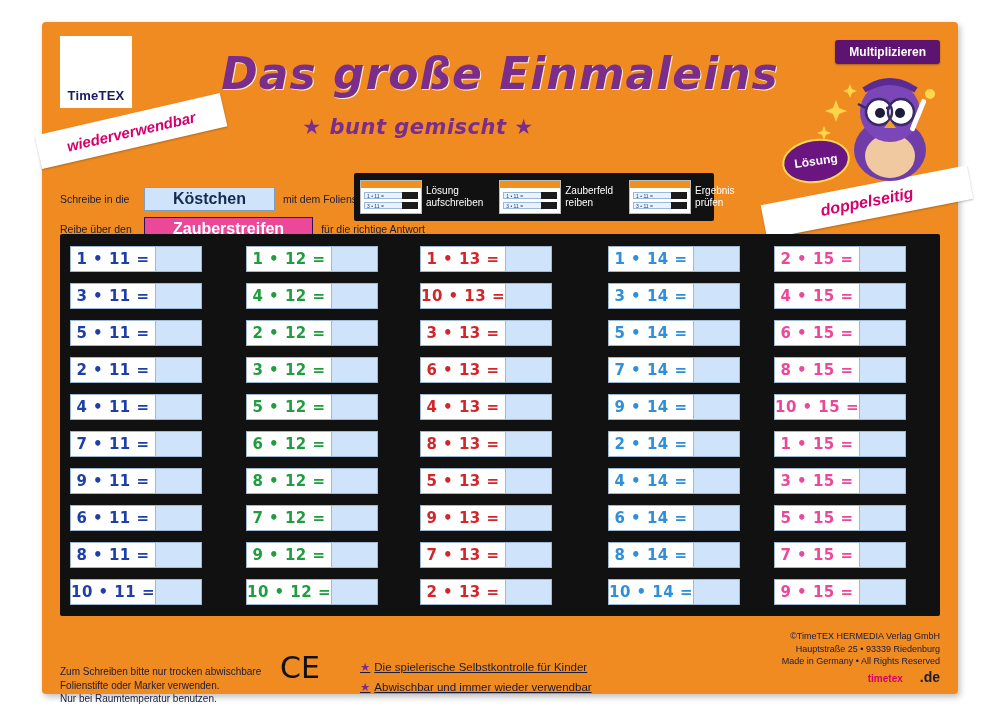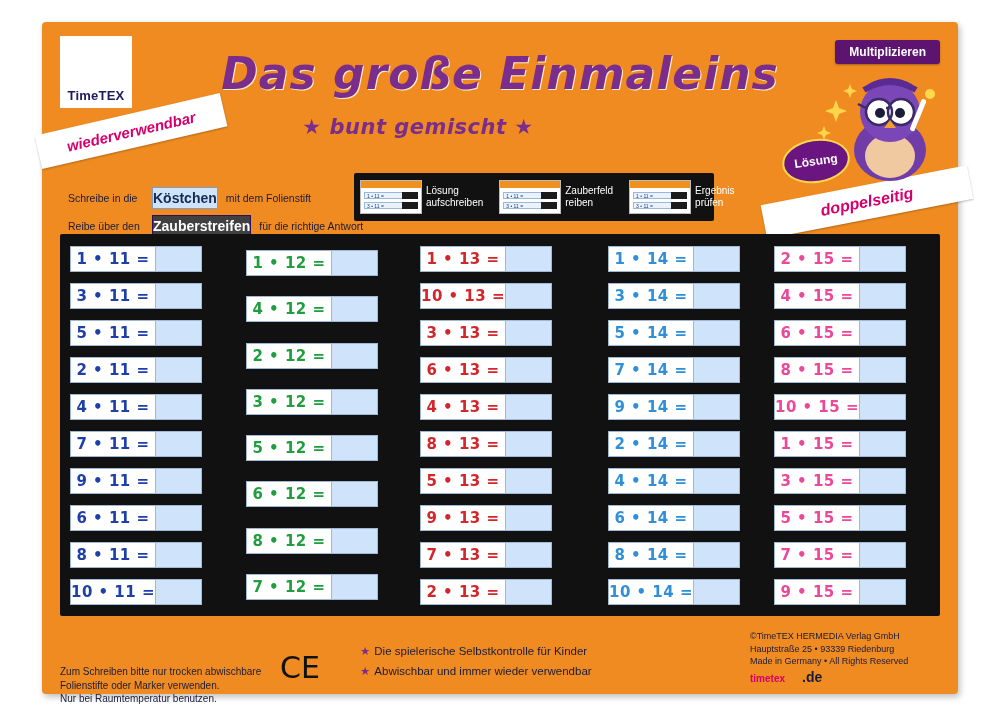--- a/index.html
+++ b/index.html
@@ -85,27 +85,27 @@
     border:2px solid #ffd84d;
     display:flex; align-items:center; justify-content:center;
     transform:rotate(-8deg);
   }
   .badge-loesung span { color:#fff; font-size:12px; font-weight:bold; }
   
   .owl { position:absolute; right:12px; top:42px; width:140px; height:120px; }
   
   .instr { position:absolute; left:18px; top:165px; font-size:10.5px; color:#1b1b3a; }
   .instr-row { display:flex; align-items:center; margin-bottom:6px; }
-  .instr-row .lbl { width:84px;margin-left:8px; }
+  .instr-row .lbl { width:84px; }
   .instr-row .pill {
     background:#cfe4fa; border:1px solid #7e9fc4;
-    color:#152a52; font-size:14px; font-weight:bold;
-    padding:2px 0; margin-right:8px; text-align:center;
-  }
-  .instr-row .pill.purple { background:#404040; border-color:#2a1060; color:#ffffff; }
+    color:#152a52; font-size:16px; font-weight:bold;
+    padding:2px 28px; margin-right:8px; text-align:center;
+  }
+  .instr-row .pill.purple { background:#ec4899; border-color:#2a1060; color:#ffffff; }
   .instr-row .tail { color:#1b1b3a; }
   
   .legend {
     position:absolute; left:312px; top:151px;
     width:360px; height:48px;
     background:#111111;
     display:flex; align-items:center;
     border-radius:2px;
   }
   .legend-cell { display:flex; align-items:center; height:100%; }
@@ -180,27 +180,27 @@
   
   .foot-left {
     position:absolute; left:18px; top:643px;
     font-size:10px; color:#1b1b3a; line-height:1.35;
   }
   .ce {
     position:absolute; left:238px; top:628px;
     font-size:30px; font-weight:normal; color:#111; font-family:"DejaVu Sans", sans-serif;
   }
   .foot-mid {
-    position:absolute; left:318px; top:620px;
-    font-size:11.5px; color:#1b1b3a; line-height:1.7;
+    position:absolute; left:318px; top:636px;
+    font-size:11.5px; color:#1b1b3a; line-height:1.7;text-decoration:underline;
   }
   .foot-mid .st { color:#7b2d8b; margin-right:4px; }
   .foot-right {
     position:absolute; right:18px; top:608px;
-    text-align:left;
+    text-align:right;
     font-size:9px; color:#1b1b3a; line-height:1.4;
     width:190px;
   }
   .foot-right .web { font-weight:bold; font-size:10px; }
   .foot-right .web .dot { color:#d5006d; }
   .foot-right .web .de { color:#1b1b3a; font-size:14px;margin-left:17px; }
 </style>
 </head>
 <body>
 
@@ -371,20 +371,28 @@
           <div class="ans"></div>
         </div>
       <div class="rowc">
           <div class="eq">8 • 12 =</div>
           <div class="ans"></div>
         </div>
       <div class="rowc">
           <div class="eq">7 • 12 =</div>
           <div class="ans"></div>
         </div>
+      <div class="rowc">
+          <div class="eq">9 • 12 =</div>
+          <div class="ans"></div>
+        </div>
+      <div class="rowc">
+          <div class="eq">10 • 12 =</div>
+          <div class="ans"></div>
+        </div>
     </div>
 
     <div class="col c2">
       <div class="rowc">
           <div class="eq">1 • 13 =</div>
           <div class="ans"></div>
         </div>
       <div class="rowc">
           <div class="eq">10 • 13 =</div>
           <div class="ans"></div>

